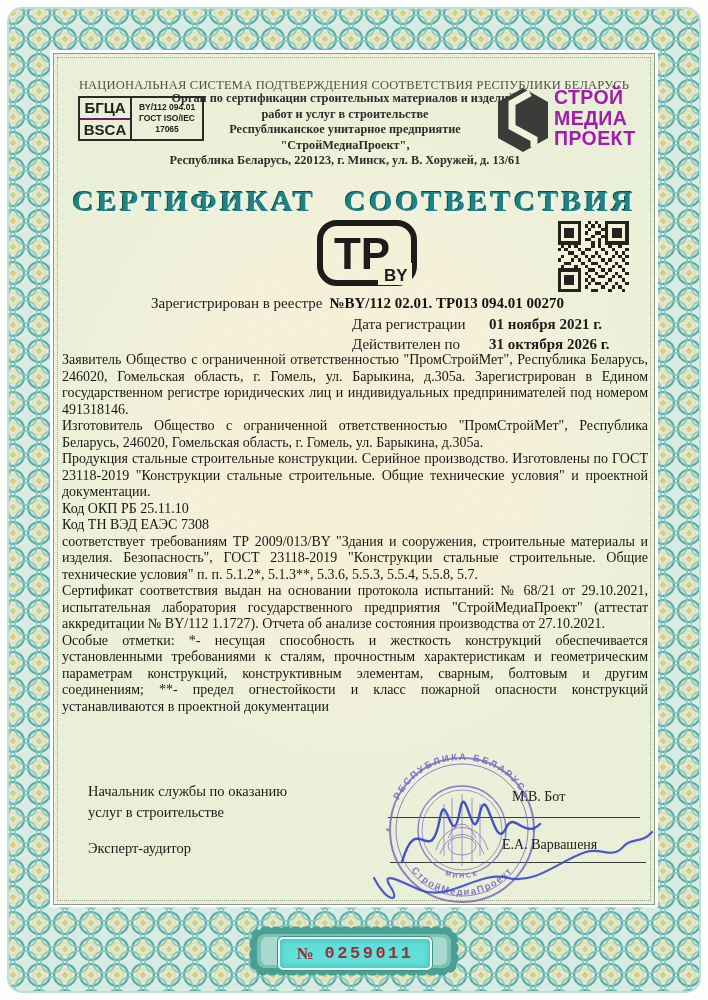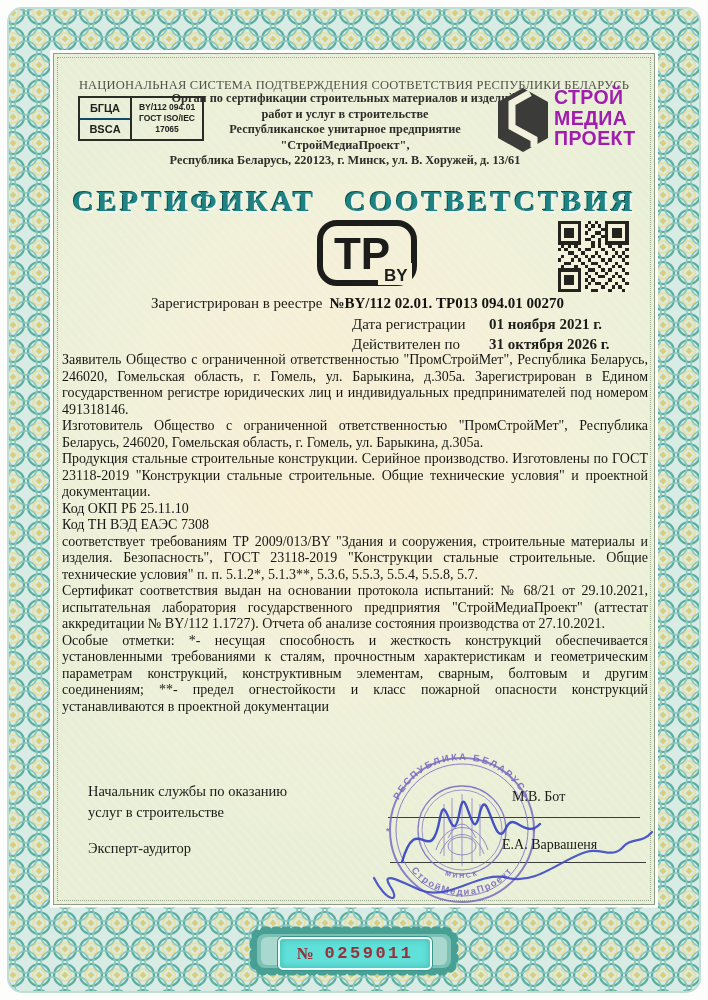--- a/index.html
+++ b/index.html
@@ -24,22 +24,22 @@
     position:absolute; top:78px; left:58px; right:58px; text-align:center;
     font-size:12.5px; letter-spacing:0.2px; color:#50504a;
   }
 
   .accr-box {
     position:absolute; left:78px; top:96px; width:126px; height:45px;
     border:2px solid #2a2a27; display:flex; box-sizing:border-box;
   }
   .accr-left { width:50px; border-right:2px solid #2a2a27; display:flex; flex-direction:column; }
   .accr-cell { flex:1; display:flex; align-items:center; justify-content:center;
-    font-family:"Liberation Sans",sans-serif; font-weight:700; font-size:11px; color:#21211e; }
-  .accr-cell.bot { border-top:2px solid #0c4a6e; }
+    font-family:"Liberation Sans",sans-serif; font-weight:700; font-size:15px; color:#21211e; }
+  .accr-cell.bot { border-top:2px solid #701a75; }
   .accr-right { flex:1; display:flex; flex-direction:column; align-items:center; justify-content:center;
     font-family:"Liberation Sans",sans-serif; font-weight:700; font-size:8.5px; line-height:11px;
     text-align:center; color:#21211e; }
 
   .org-block {
     position:absolute; left:150px; top:91px; width:390px; text-align:center;
     font-weight:700; font-size:12.3px; line-height:15.6px; color:#2d2d29;
   }
 
   .logo { position:absolute; left:497px; top:87px; display:flex; gap:5px; align-items:flex-start; }

